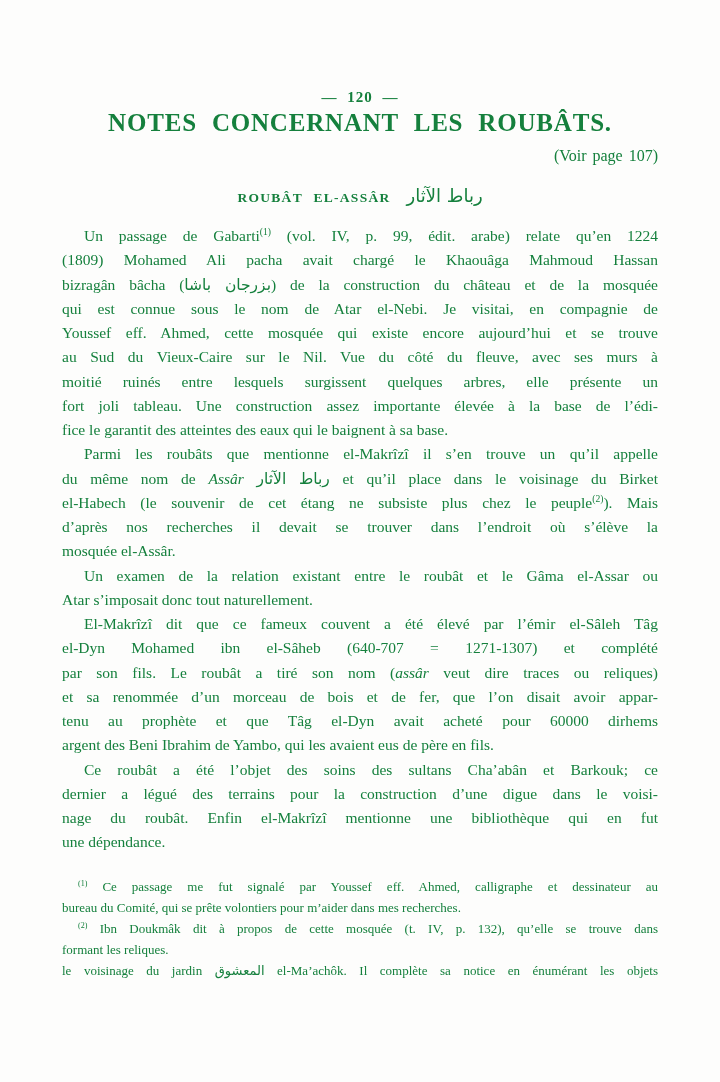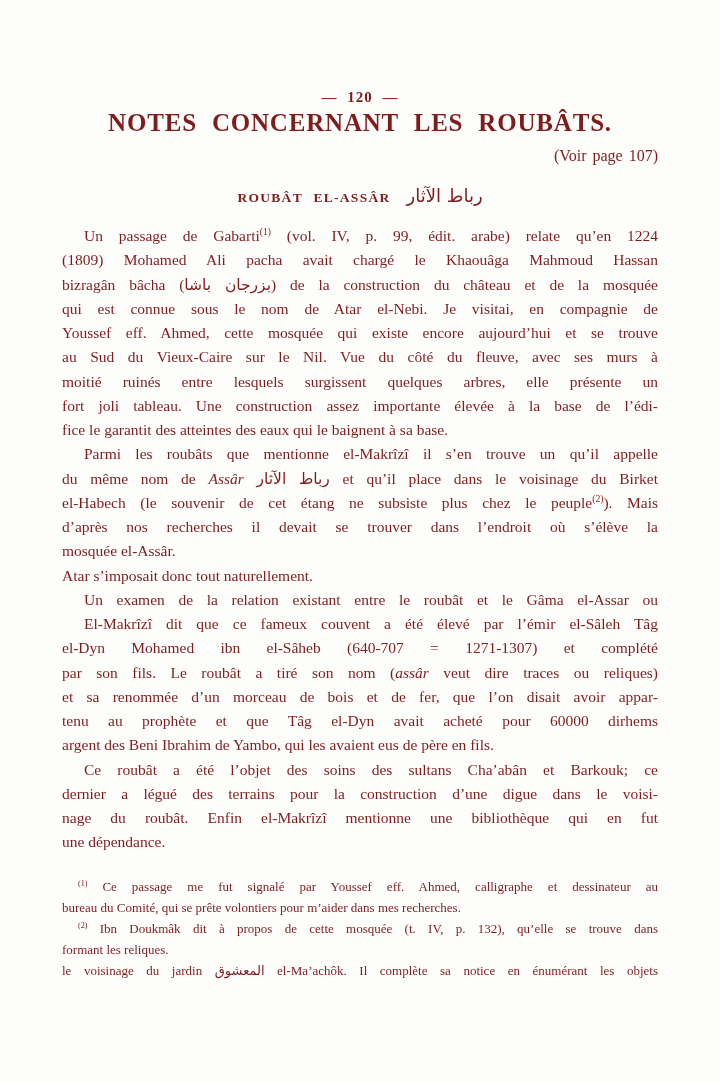--- a/index.html
+++ b/index.html
@@ -1,21 +1,21 @@
 <!DOCTYPE html>
 <html lang="fr"><head>
 <meta charset="utf-8">
 <style>
   html, body { margin: 0; padding: 0; }
   .page {
     position: relative;
     width: 720px;
     height: 1082px;
     background: #fdfdfc;
-    color: #7f1d1d;
+    color: #15803d;
     font-family: "Liberation Serif", "DejaVu Serif", "DejaVu Sans", serif;
     overflow: hidden;
   }
   .content {
     position: absolute;
     left: 62px;
     top: 88px;
     width: 596px;
   }
   .pagenum {
@@ -110,22 +110,22 @@
           <div class="line last">fice le garantit des atteintes des eaux qui le baignent à sa base.</div>
         </div>
         <div>
           <div class="line first">Parmi les roubâts que mentionne el-Makrîzî il s’en trouve un qu’il appelle</div>
           <div class="line">du même nom de <i>Assâr</i> رباط الآثار et qu’il place dans le voisinage du Birket</div>
           <div class="line">el-Habech (le souvenir de cet étang ne subsiste plus chez le peuple<sup>(2)</sup>). Mais</div>
           <div class="line">d’après nos recherches il devait se trouver dans l’endroit où s’élève la</div>
           <div class="line last">mosquée el-Assâr.</div>
         </div>
         <div>
+          <div class="line first">Un examen de la relation existant entre le roubât et le Gâma el-Assar ou</div>
           <div class="line last">Atar s’imposait donc tout naturellement.</div>
-          <div class="line first">Un examen de la relation existant entre le roubât et le Gâma el-Assar ou</div>
         </div>
         <div>
           <div class="line first">El-Makrîzî dit que ce fameux couvent a été élevé par l’émir el-Sâleh Tâg</div>
           <div class="line">el-Dyn Mohamed ibn el-Sâheb (640-707 = 1271-1307) et complété</div>
           <div class="line">par son fils. Le roubât a tiré son nom (<i>assâr</i> veut dire traces ou reliques)</div>
           <div class="line">et sa renommée d’un morceau de bois et de fer, que l’on disait avoir appar-</div>
           <div class="line">tenu au prophète et que Tâg el-Dyn avait acheté pour 60000 dirhems</div>
           <div class="line last">argent des Beni Ibrahim de Yambo, qui les avaient eus de père en fils.</div>
         </div>
         <div>

